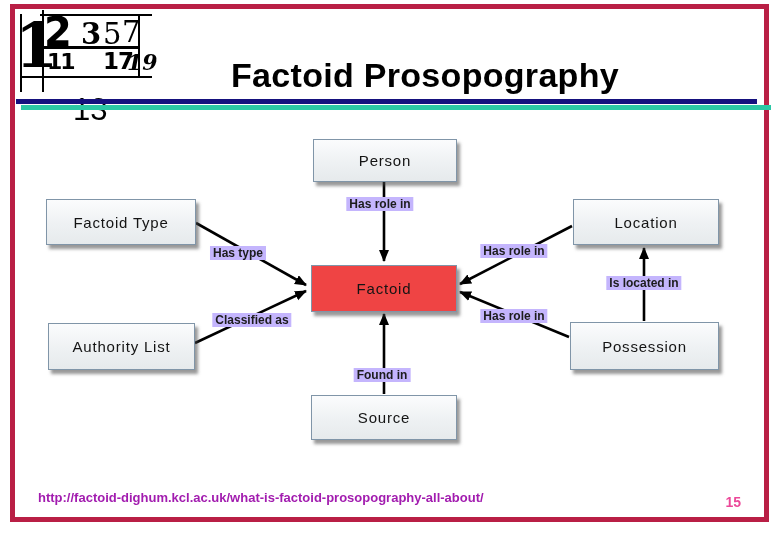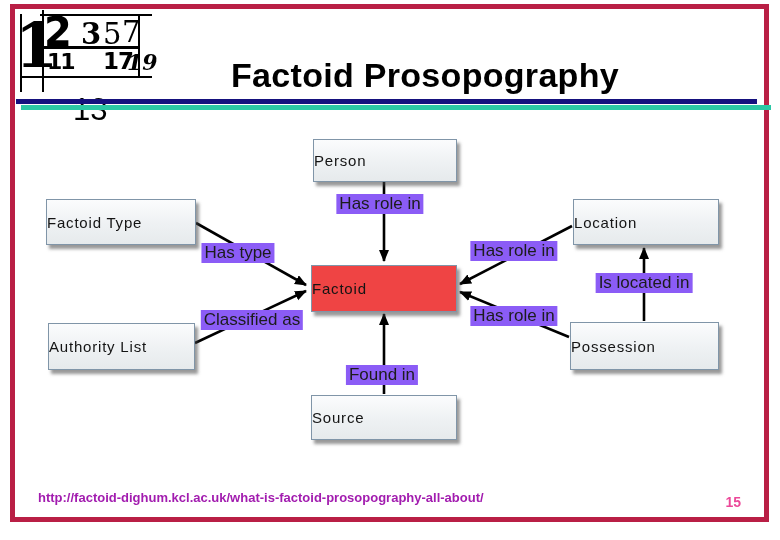--- a/index.html
+++ b/index.html
@@ -37,33 +37,33 @@
     font-size:34px; font-weight:bold; color:#000; letter-spacing:0.3px;
   }
   .rule-navy { position:absolute; left:16px; top:99px;  width:741px; height:5px; background:#15117e; }
   .rule-teal { position:absolute; left:21px; top:105px; width:750px; height:5px; background:#2cc7a5; }
   
   .edges-svg { position:absolute; left:0; top:0; width:780px; height:540px; }
   .node {
     position:absolute; border:1.5px solid #8095a8;
     background:linear-gradient(180deg,#fbfcfd 0%,#eef1f3 55%,#e6eaec 100%);
     box-shadow:3px 4px 3px rgba(70,70,70,0.55);
-    display:flex; align-items:center; justify-content:flex-start;
+    display:flex; align-items:center; justify-content:center;
     font-size:15px; color:#141414; letter-spacing:0.8px;
   }
   #node-person        { left:313px; top:139px; width:142px; height:41px; }
   #node-factoid-type  { left:46px;  top:199px; width:148px; height:44px; }
   #node-location      { left:573px; top:199px; width:144px; height:44px; }
   #node-factoid       { left:311px; top:265px; width:144px; height:45px; background:#ef4444; }
   #node-authority-list{ left:48px;  top:323px; width:145px; height:45px; }
   #node-possession    { left:570px; top:322px; width:147px; height:46px; }
   #node-source        { left:311px; top:395px; width:144px; height:43px; }
   .edge-label {
     position:absolute; transform:translate(-50%,-50%);
-    background:#8b5cf6; padding:0 3px; font-size:17px; color:#1c1c1c; white-space:nowrap;
+    background:#c4b5fd; padding:0 3px; font-size:12px; color:#1c1c1c; white-space:nowrap;font-weight:bold;
   }
   #elabel-0 { left:380px; top:204px; }
   #elabel-1 { left:238px; top:253px;text-align:right; }
   #elabel-2 { left:252px; top:320px; }
   #elabel-3 { left:514px; top:251px; }
   #elabel-4 { left:514px; top:316px; }
   #elabel-5 { left:644px; top:283px;text-align:right; }
   #elabel-6 { left:382px; top:375px; }
   
   .footer-url {

